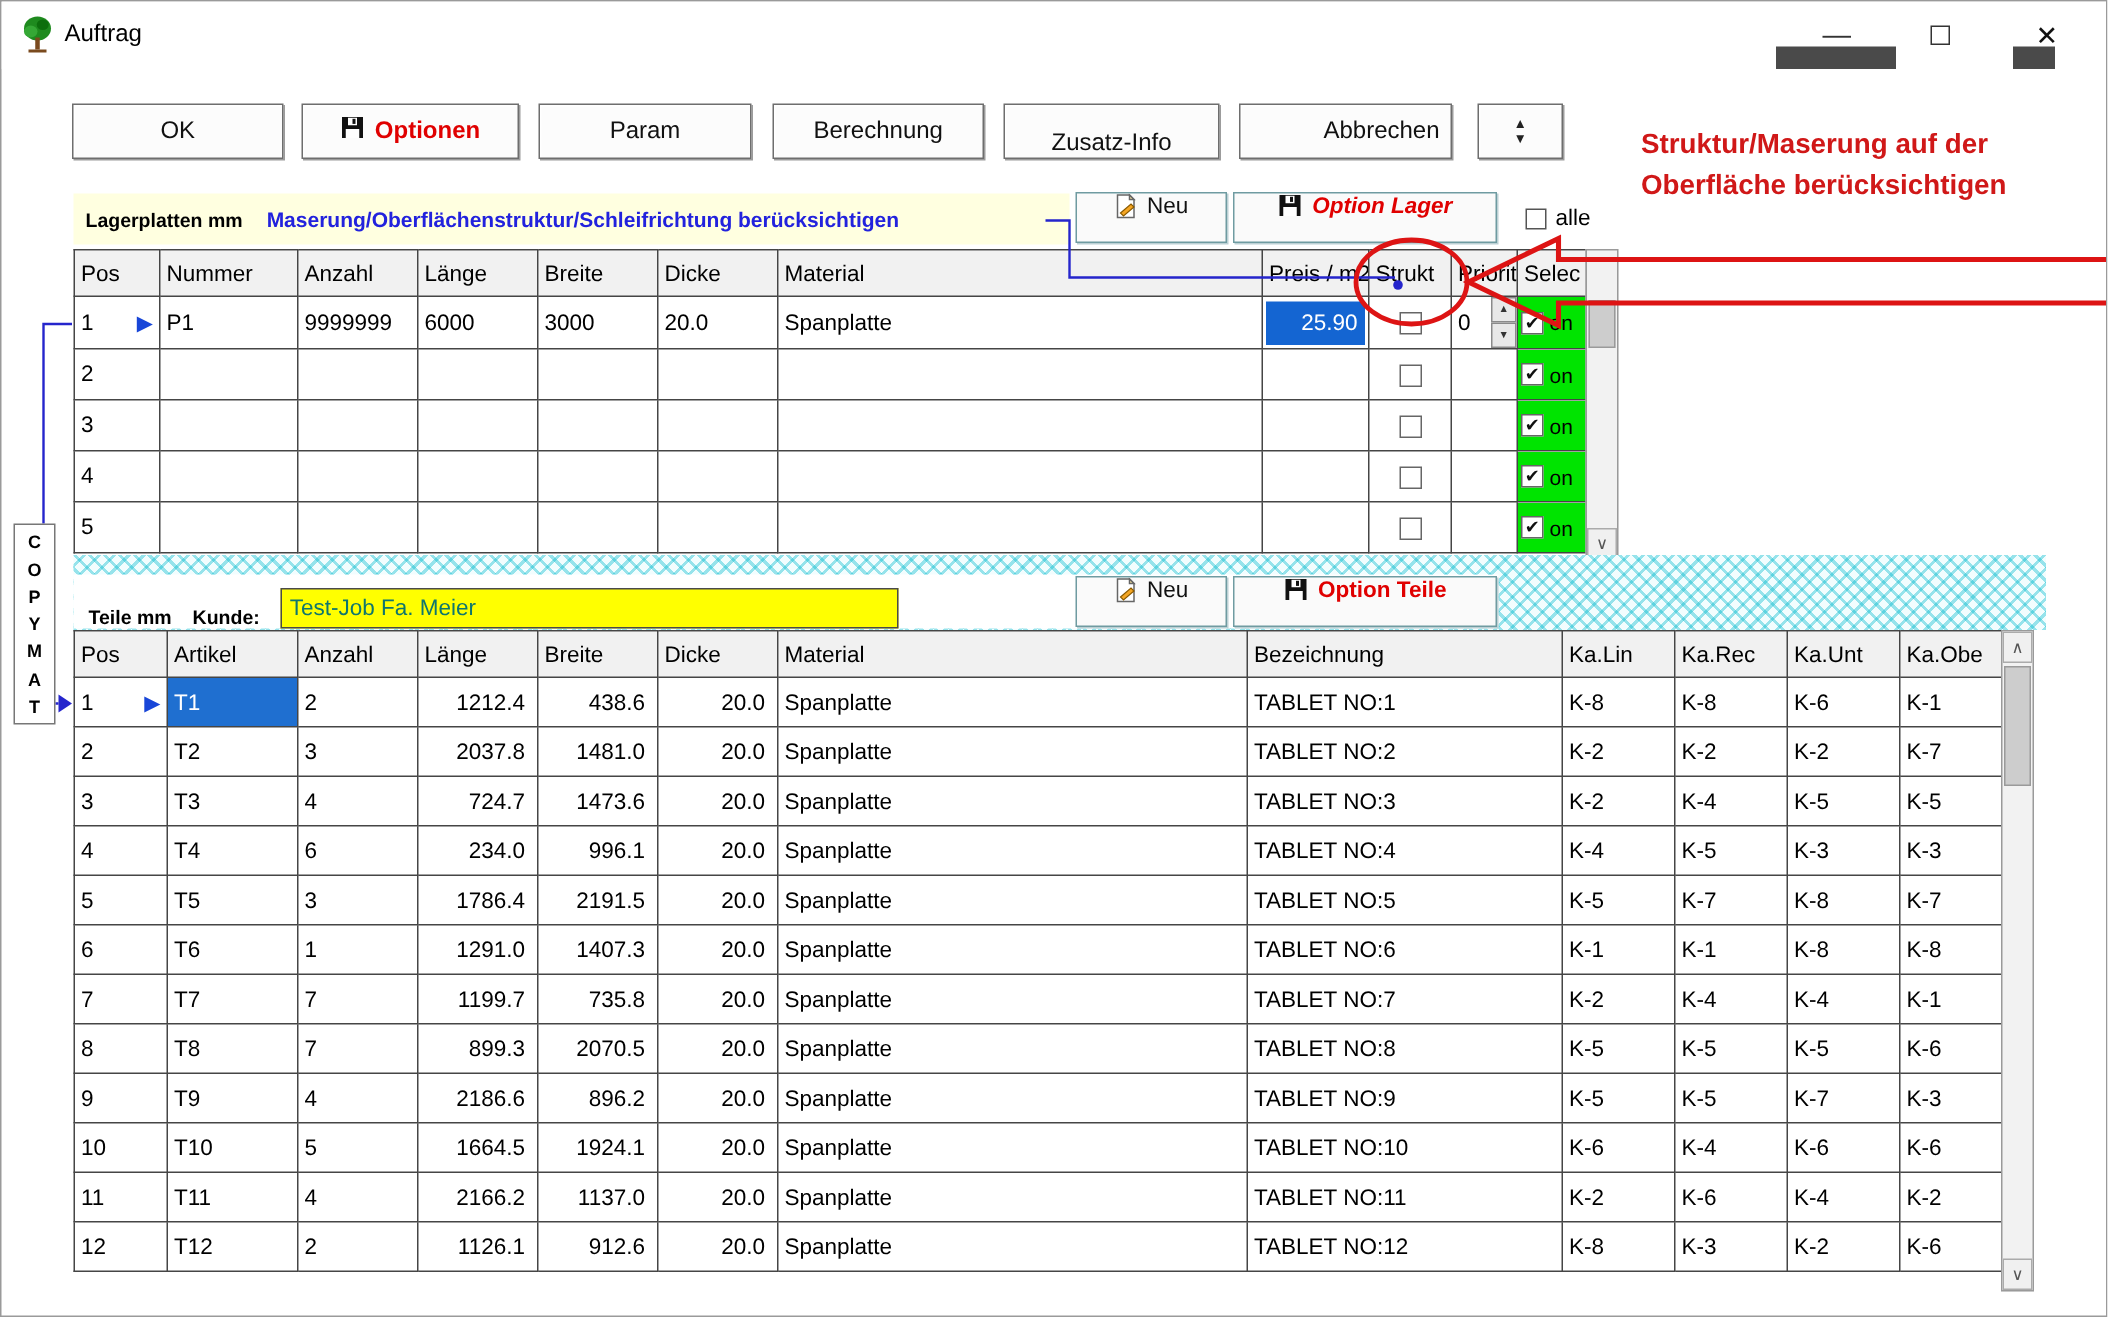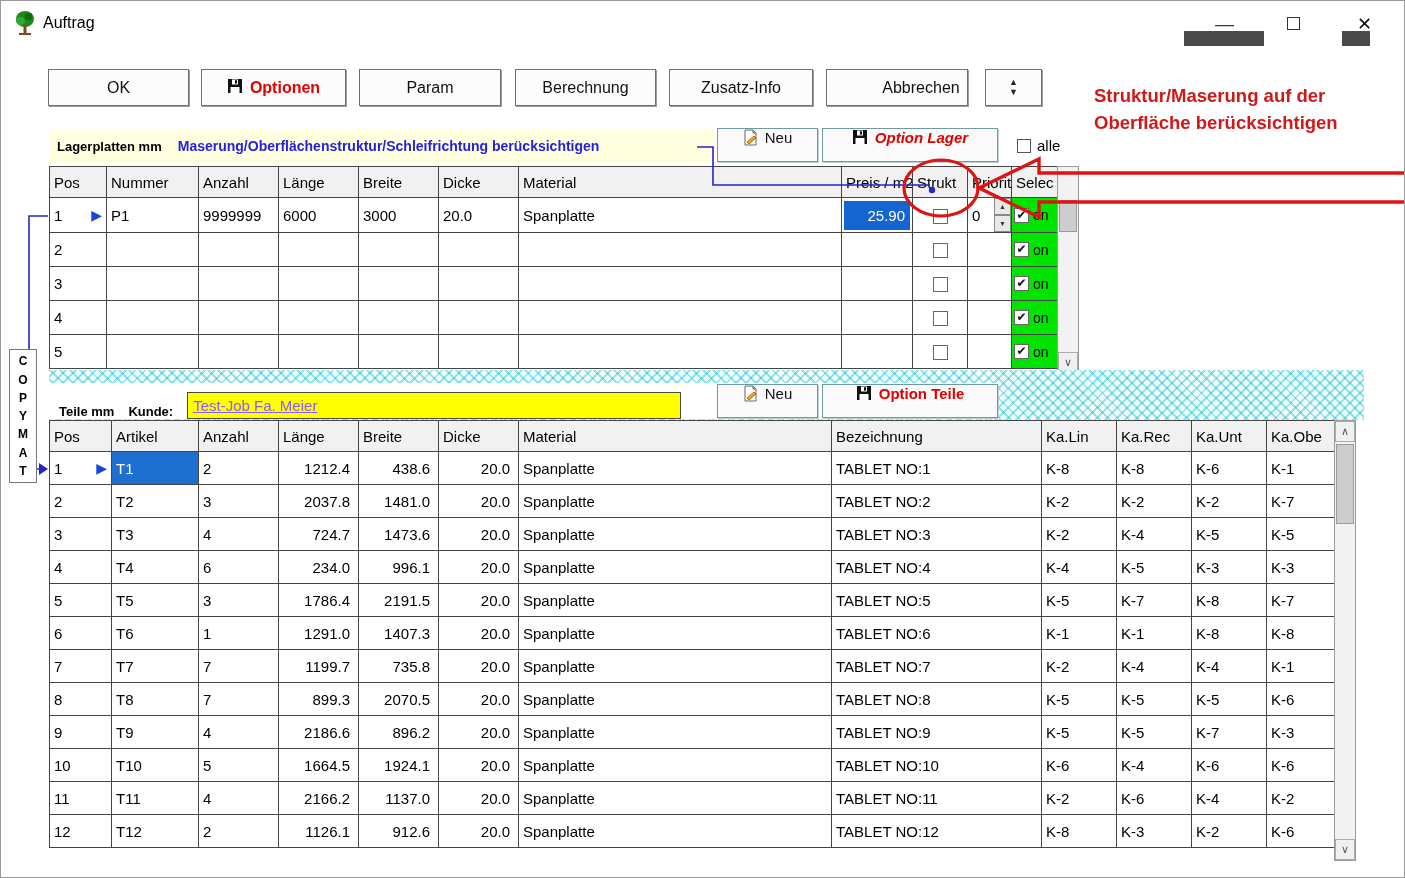--- a/index.html
+++ b/index.html
@@ -81,23 +81,23 @@
   .selec-txt { font-size:14px; color:#000; }
 
   
   .crosshatch { position:absolute; left:48px; top:369px; width:1315px; height:50px;
       background:
         repeating-linear-gradient(45deg,  rgba(0,185,205,.38) 0 2px, transparent 2px 7px),
         repeating-linear-gradient(-45deg, rgba(0,185,205,.38) 0 2px, transparent 2px 7px),
         #f2fdfe; }
   .teile-strip { position:absolute; left:48px; top:382px; width:950px; height:36px; background:#fff;
                  display:flex; align-items:flex-end; padding-left:10px; gap:14px; }
-  .kunde-input { width:494px; height:27px; background:#ffff00; border:1px solid #4a4a4a;
-                 font-size:15px; padding:0 5px; display:flex; align-items:center; color:#8b5cf6;
-                 overflow:hidden;text-decoration:underline; }
+  .kunde-input { width:412px; height:27px; background:#ffff00; border:1px solid #4a4a4a;
+                 font-size:15px; padding:0 5px; display:flex; align-items:center; color:#0f766e;
+                 overflow:hidden; }
 
   
   .vscroll { position:absolute; width:22px; background:#f2f2f2; border:1px solid #9a9a9a; }
   .sb-btn { position:absolute; left:0; width:100%; height:21px; background:#f0f0f0;
             border:1px solid #ababab; display:flex; align-items:center; justify-content:center;
             font-size:11px; color:#555; cursor:pointer; }
   .sb-thumb { position:absolute; left:1px; right:1px; background:#cdcdcd; border:1px solid #9a9a9a; }
 
   
   .copymat { position:absolute; left:8px; top:348px; width:28px; height:134px; background:#fff;
@@ -150,21 +150,21 @@
         </svg>
     </span>
     <span class="red-label">Optionen</span>
   </div>
   <div class="tb-btn" style="left:358px; width:142px;">
     <span>Param</span>
   </div>
   <div class="tb-btn" style="left:514px; width:141px;">
     <span>Berechnung</span>
   </div>
-  <div class="tb-btn" style="left:668px; width:144px;">
+  <div class="tb-btn" style="left:668px; width:144px;align-items:flex-end;">
     <span>Zusatz-Info</span>
   </div>
   <div class="tb-btn" style="left:825px; width:142px;padding-left:48px;">
     <span>Abbrechen</span>
   </div>
   <div class="tb-btn spinner-btn" style="left:984px; width:57px;">
     <span>▲</span>
     <span>▼</span>
   </div>
 

